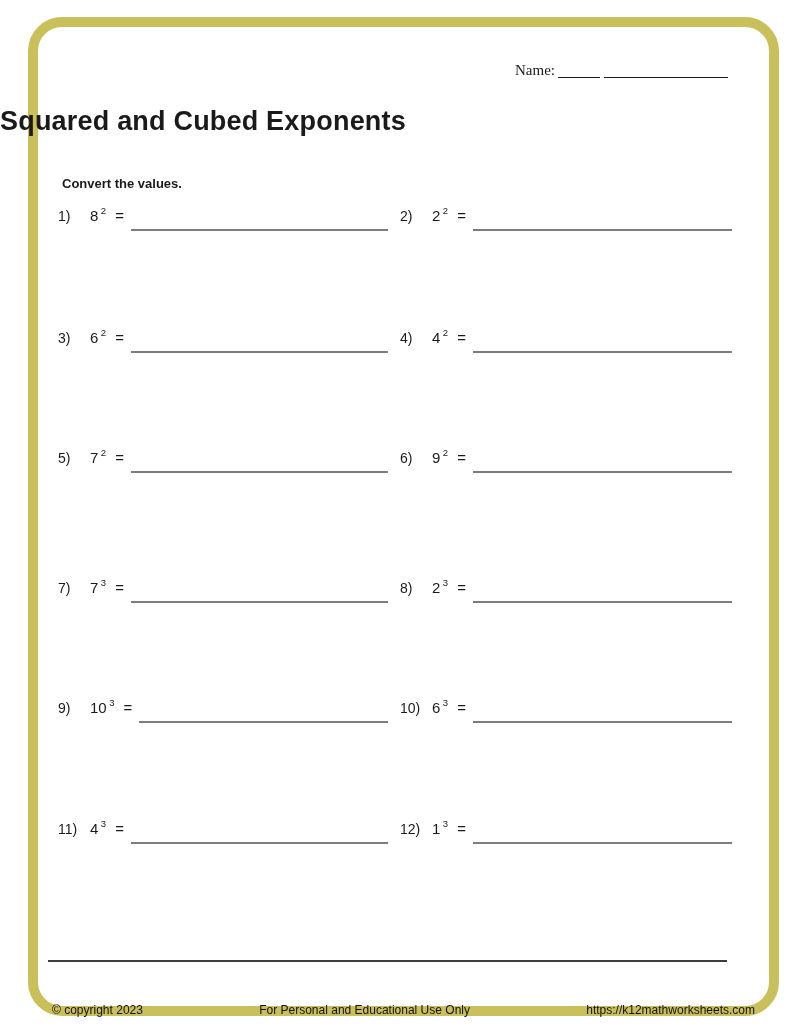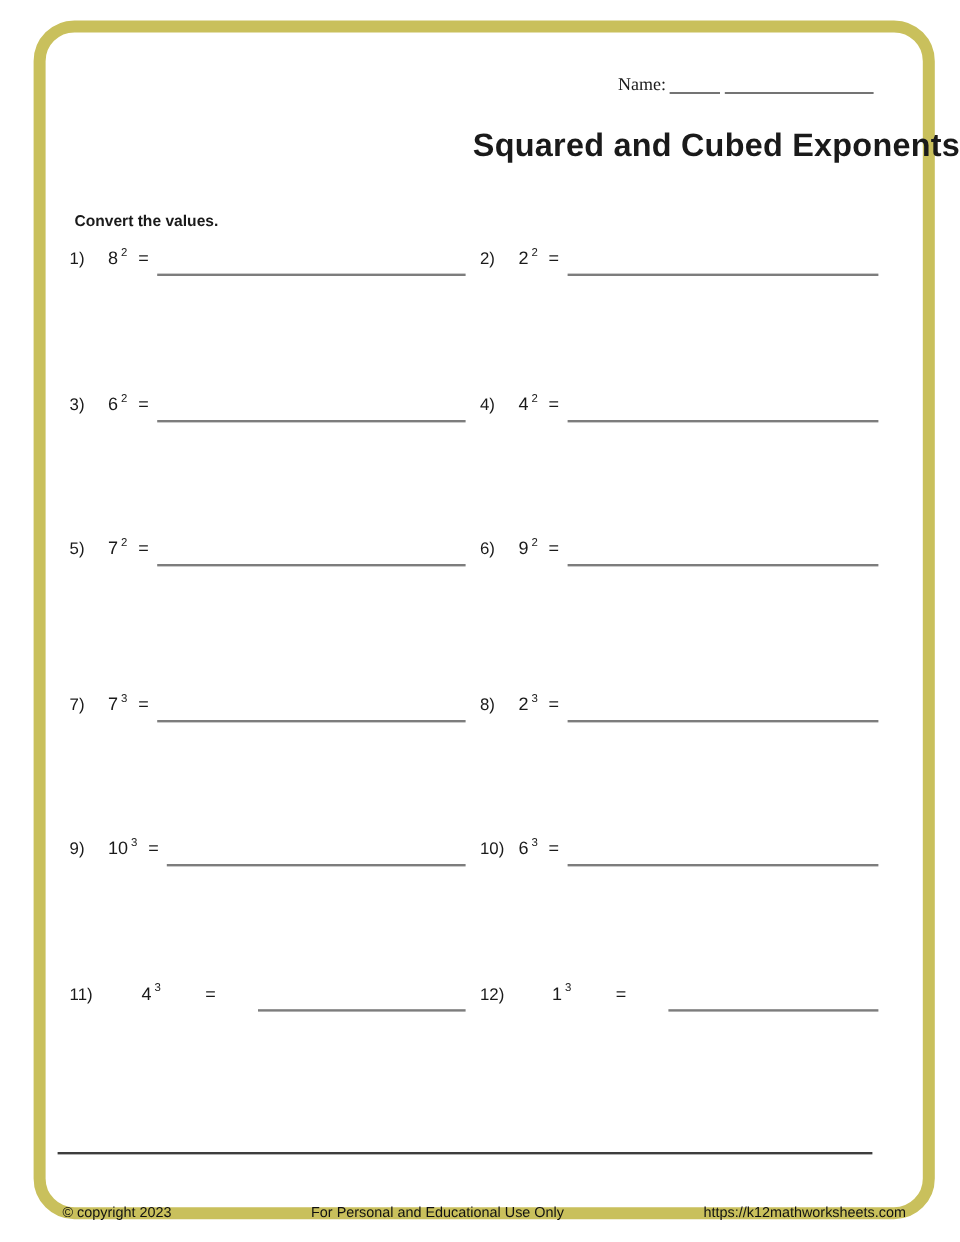--- a/index.html
+++ b/index.html
@@ -29,42 +29,42 @@
     display: inline-block;
     border-bottom: 1.6px solid #1a1a1a;
     height: 14px;
     transform: translateY(3px);
   }
   .name-line.seg1 { width: 42px; margin-left: 3px; }
   .name-line.seg2 { width: 124px; margin-left: 4px; }
   .page-title {
     position: absolute;
     left: 0; right: 0; top: 106px;
-    text-align: right;
+    text-align: left;
     font-size: 27px;
     font-weight: 700;
     letter-spacing: 0.2px;
   }
   .instruction {
     position: absolute;
     left: 62px; top: 176px;
     font-size: 13px;
     font-weight: bold;
   }
   .problem {
     position: absolute;
     display: flex;
     align-items: baseline;
     font-size: 15px;
     line-height: 1;
   }
   .c0 { left: 58px;  width: 330px; }
   .c1 { left: 400px; width: 332px; }
   .r0 { top: 207px; } .r1 { top: 329px; } .r2 { top: 449px; }
-  .r3 { top: 579px; } .r4 { top: 699px; } .r5 { top: 820px; gap: 28px; }
+  .r3 { top: 579px; } .r4 { top: 699px; } .r5 { top: 820px; }
   .pnum { width: 32px; font-size: 14px; flex: none; }
   .expr { flex: none; }
   .expr sup { font-size: 9.5px; margin-left: 2.5px; position: relative; top: -1px; }
   .eq { margin: 0 7px 0 9px; flex: none; }
   .ansline {
     flex: 1;
     border-bottom: 2px solid #7d7d7d;
     transform: translateY(10px);
   }
   .footer-divider {

